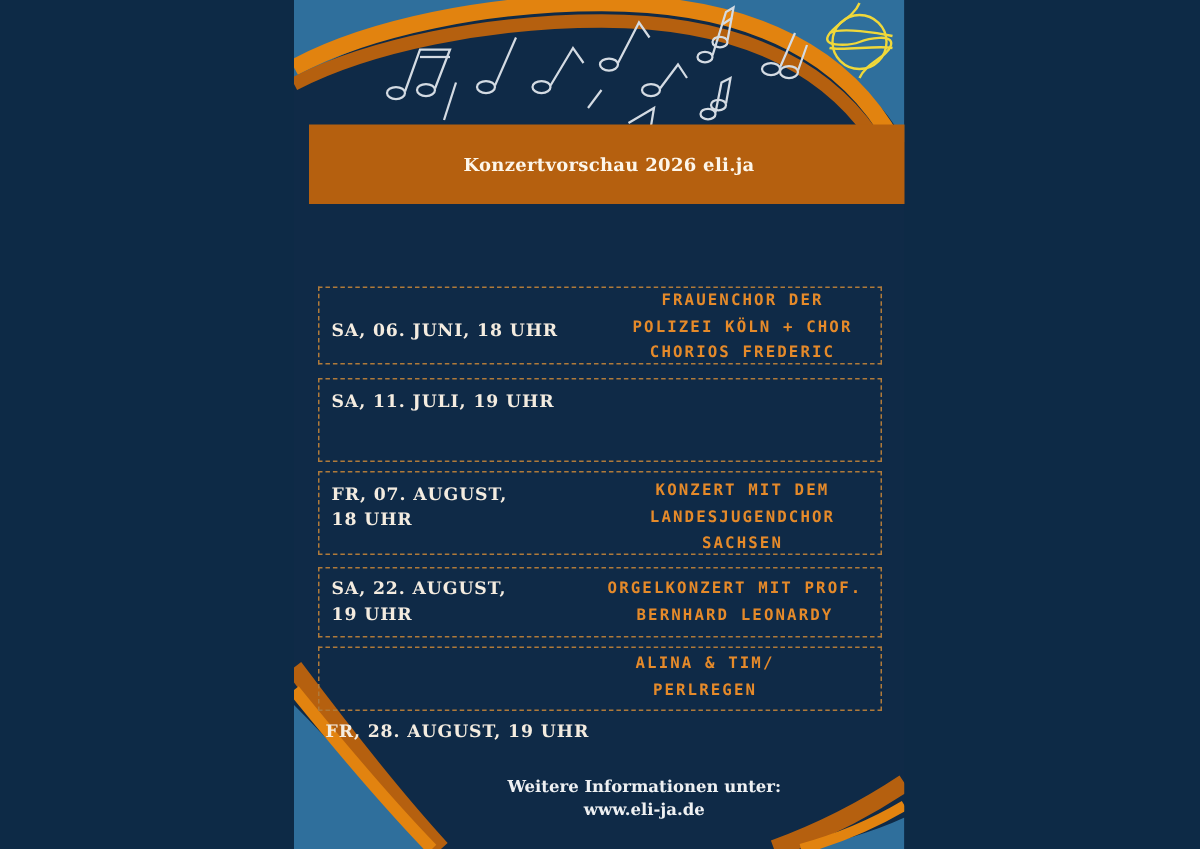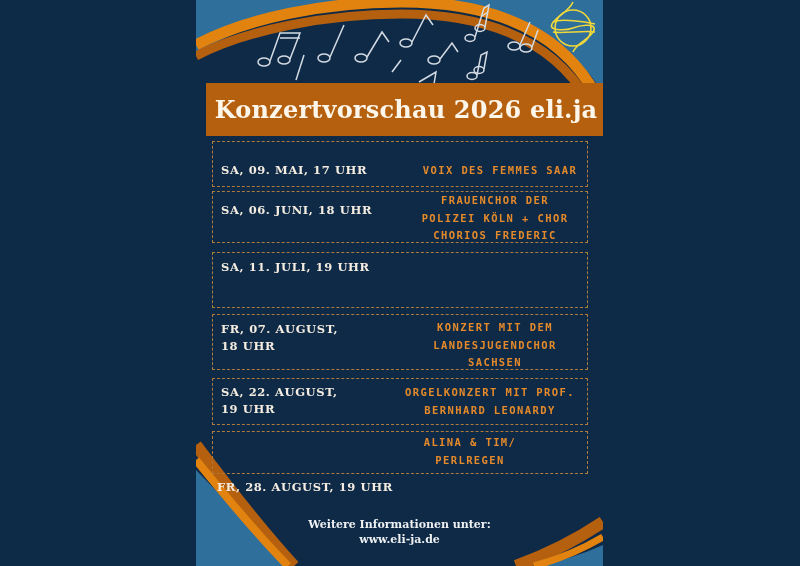--- a/index.html
+++ b/index.html
@@ -1,24 +1,24 @@
 <!DOCTYPE html>
 <html><head>
 <meta charset="utf-8">
 <style>
   html, body { margin:0; padding:0; }
   body { width:800px; height:566px; background:#0d2a46; position:relative; overflow:hidden; font-family:"DejaVu Serif", serif; }
   .poster { position:absolute; left:196px; top:0; width:407px; height:566px; background:#0f2a47; overflow:hidden; }
   .deco { position:absolute; left:0; top:0; }
   .banner { position:absolute; left:10px; top:83px; width:400px; height:53px; background:#b5600f; display:flex; align-items:center; justify-content:center; }
-  .banner-title { color:#fdf6ea; font-family:"DejaVu Serif", serif; font-weight:bold; font-size:24px; letter-spacing:0.2px; }
+  .banner-title { color:#fdf6ea; font-family:"DejaVu Serif", serif; font-weight:bold; font-size:12px; letter-spacing:0.2px; }
   .event { position:absolute; left:16px; width:376px; border:1px dashed #b07a3a; box-sizing:border-box; display:flex; }
   .date { position:absolute; left:8px; color:#f4ece0; font-family:"DejaVu Serif", serif; font-weight:bold; font-size:11.5px; letter-spacing:0.6px; line-height:17px; white-space:nowrap; }
   .title { position:absolute; color:#e58a2a; font-family:"DejaVu Sans Mono", monospace; font-weight:bold; font-size:10.5px; letter-spacing:1.4px; line-height:17.5px; text-align:center; white-space:nowrap; }
-  .footer { position:absolute; left:0; width:407px; top:517px; text-align:center; color:#eef0f2; font-family:"DejaVu Serif", serif; font-size:11px; font-weight:bold; line-height:15px; }
+  .footer { position:absolute; left:0; width:407px; top:517px; text-align:center; color:#eef0f2; font-family:"DejaVu Serif", serif; font-size:11px; font-weight:bold; line-height:15px;padding-left:30px; }
 </style>
 </head>
 <body>
 
 <div class="poster">
 
   <svg class="deco" width="407" height="566" viewBox="0 0 407 566">
 
     <path d="M0,0 L407,0 L407,95 C380,40 300,5 205,5 C120,5 40,25 0,55 Z" fill="#2f6f9c"></path>
 
@@ -72,31 +72,23 @@
       <path d="M377,2 C373,12 360,16 356,24 C352,32 372,30 377,28 C382,26 400,22 398,30 C396,38 381,42 377,52"></path>
       <path d="M357,22 C365,18 390,22 399,24"></path>
       <path d="M357,32 C365,34 390,30 399,32"></path>
     </g>
   </svg>
 
   <div class="banner">
     <span class="banner-title">Konzertvorschau 2026 eli.ja</span>
   </div>
 
-  <div class="event" style="top:141px;height:46px;">
-    <div class="date" style="top:20px;">
-      <div>SA, 09. MAI, 17 UHR</div>
-    </div>
-    <div class="title" style="left:198px;width:178px;top:20px;">
-      <div>VOIX DES FEMMES SAAR</div>
-    </div>
-  </div>
 
   <div class="event" style="top:191px;height:52px;">
-    <div class="date" style="top:10px;">
+    <div class="date" style="top:20px;">
       <div>SA, 06. JUNI, 18 UHR</div>
     </div>
     <div class="title" style="left:188px;width:188px;top:0px;">
       <div>FRAUENCHOR DER</div>
       <div>POLIZEI KÖLN + CHOR</div>
       <div>CHORIOS FREDERIC</div>
     </div>
   </div>
 
   <div class="event" style="top:252px;height:56px;">

